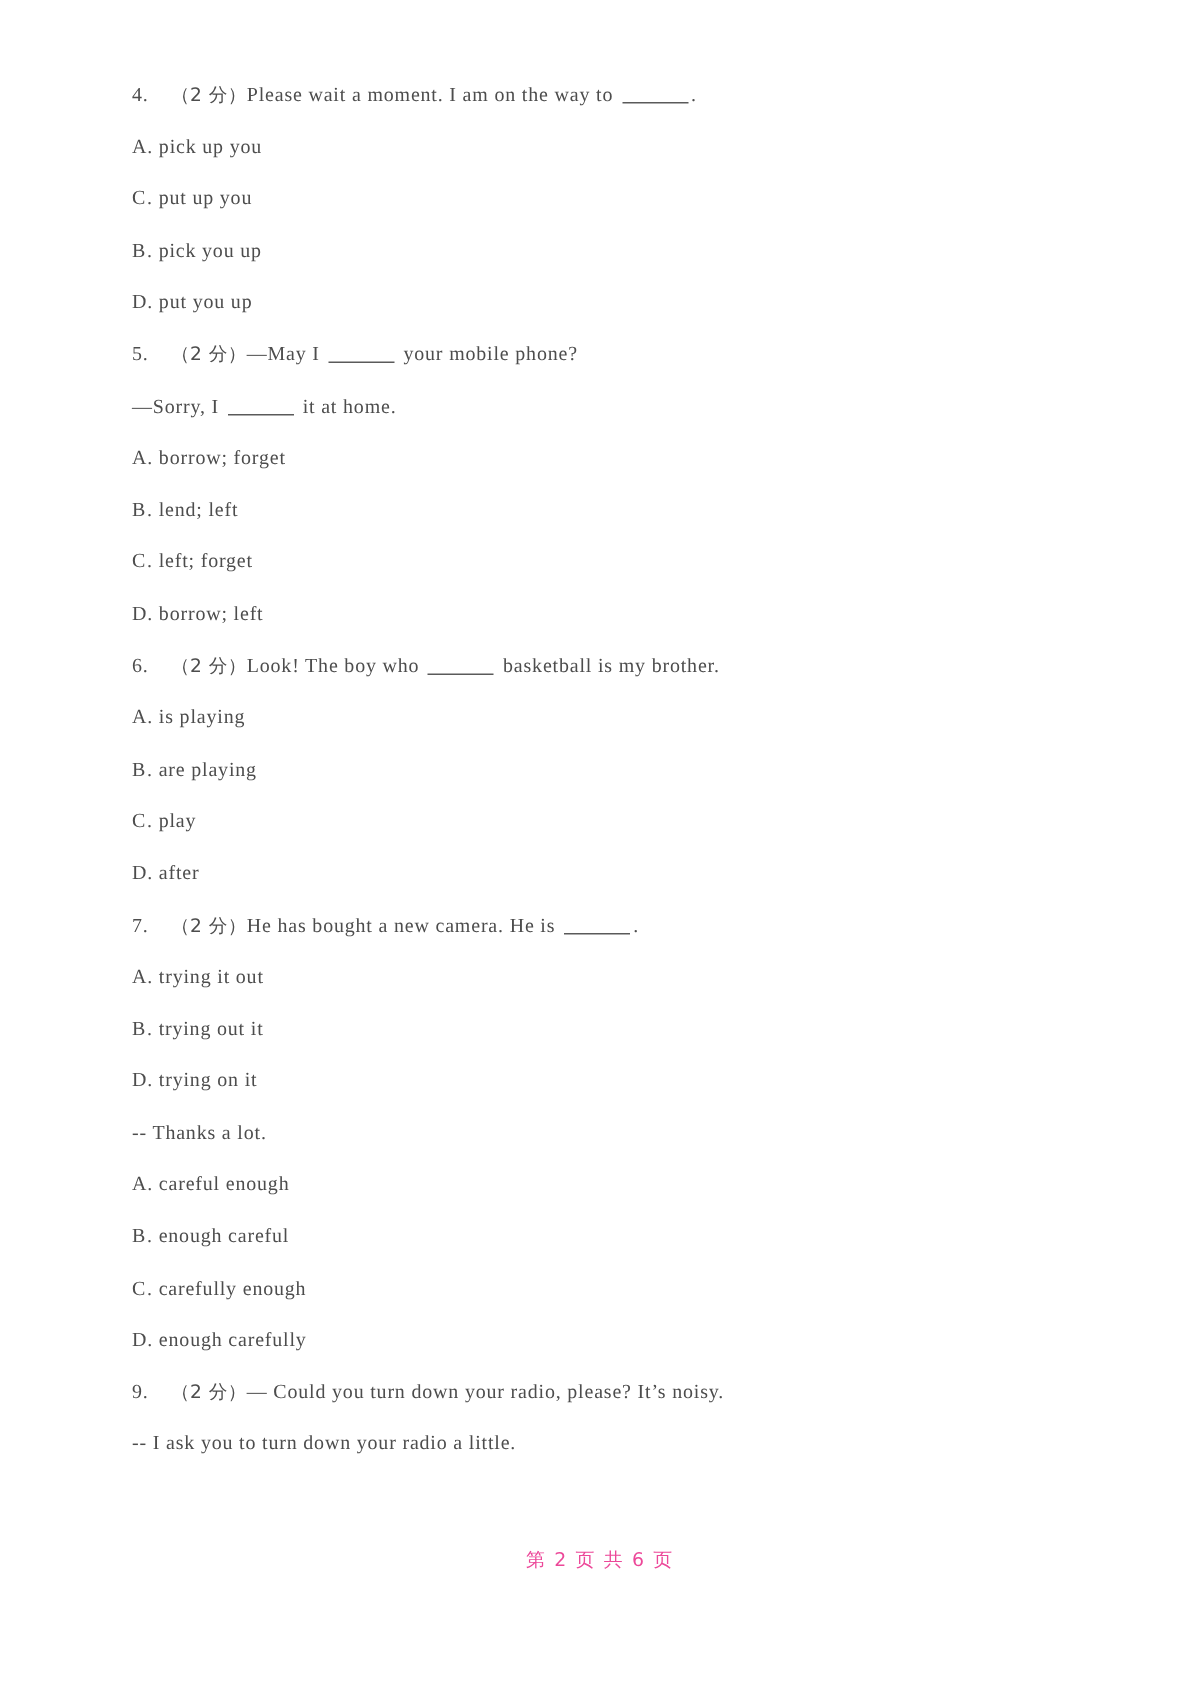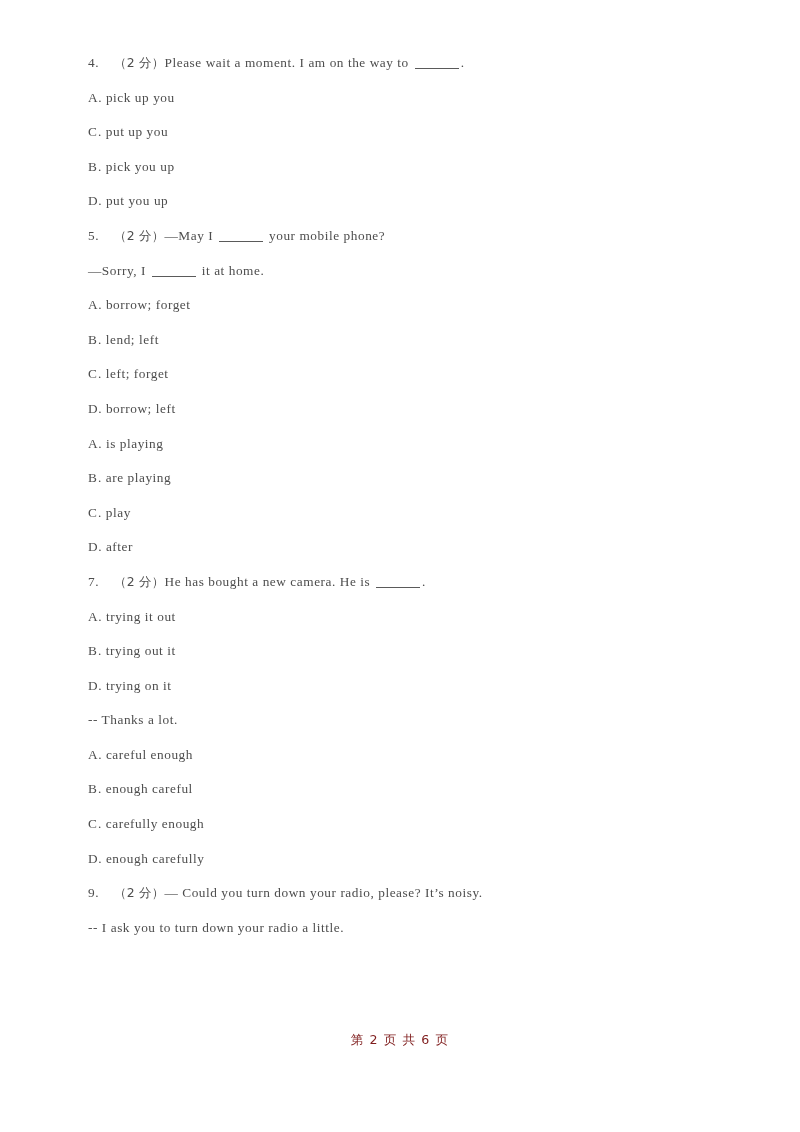--- a/index.html
+++ b/index.html
@@ -58,39 +58,40 @@
   }
   .footer {
     position: absolute;
     left: 0;
     top: 1032px;
     width: 800px;
     text-align: center;
     font-family: "DejaVu Sans", "Liberation Sans", sans-serif;
     font-size: 12.6px;
     letter-spacing: 1.1px;
-    color: #7f1d1d;
+    color: #ec4899;
   }
 </style>
 </head>
 <body>
 
 <div class="page">
   <div class="content">
       <div class="line"><span class="qnum">4.</span><span class="marks cn">（2 分）</span><span>Please wait a moment. I am on the way to </span><span class="blank"></span><span>.</span></div>
       <div class="line"><span class="opt-letter">A</span><span>.</span><span> </span><span>pick up you</span></div>
       <div class="line"><span class="opt-letter">C</span><span>.</span><span> </span><span>put up you</span></div>
       <div class="line"><span class="opt-letter">B</span><span>.</span><span> </span><span>pick you up</span></div>
       <div class="line"><span class="opt-letter">D</span><span>.</span><span> </span><span>put you up</span></div>
       <div class="line"><span class="qnum">5.</span><span class="marks cn">（2 分）</span><span>—May I </span><span class="blank"></span><span> your mobile phone?</span></div>
       <div class="line"><span>—Sorry, I </span><span class="blank"></span><span> it at home.</span></div>
       <div class="line"><span class="opt-letter">A</span><span>.</span><span> </span><span>borrow; forget</span></div>
       <div class="line"><span class="opt-letter">B</span><span>.</span><span> </span><span>lend; left</span></div>
       <div class="line"><span class="opt-letter">C</span><span>.</span><span> </span><span>left; forget</span></div>
       <div class="line"><span class="opt-letter">D</span><span>.</span><span> </span><span>borrow; left</span></div>
+      <div class="line"><span class="qnum">6.</span><span class="marks cn">（2 分）</span><span>Look! The boy who </span><span class="blank"></span><span> basketball is my brother.</span></div>
       <div class="line"><span class="opt-letter">A</span><span>.</span><span> </span><span>is playing</span></div>
       <div class="line"><span class="opt-letter">B</span><span>.</span><span> </span><span>are playing</span></div>
       <div class="line"><span class="opt-letter">C</span><span>.</span><span> </span><span>play</span></div>
       <div class="line"><span class="opt-letter">D</span><span>.</span><span> </span><span>after</span></div>
       <div class="line"><span class="qnum">7.</span><span class="marks cn">（2 分）</span><span>He has bought a new camera. He is </span><span class="blank"></span><span>.</span></div>
       <div class="line"><span class="opt-letter">A</span><span>.</span><span> </span><span>trying it out</span></div>
       <div class="line"><span class="opt-letter">B</span><span>.</span><span> </span><span>trying out it</span></div>
       <div class="line"><span class="opt-letter">D</span><span>.</span><span> </span><span>trying on it</span></div>
       <div class="line"><span>-- Thanks a lot.</span></div>
       <div class="line"><span class="opt-letter">A</span><span>.</span><span> </span><span>careful enough</span></div>

